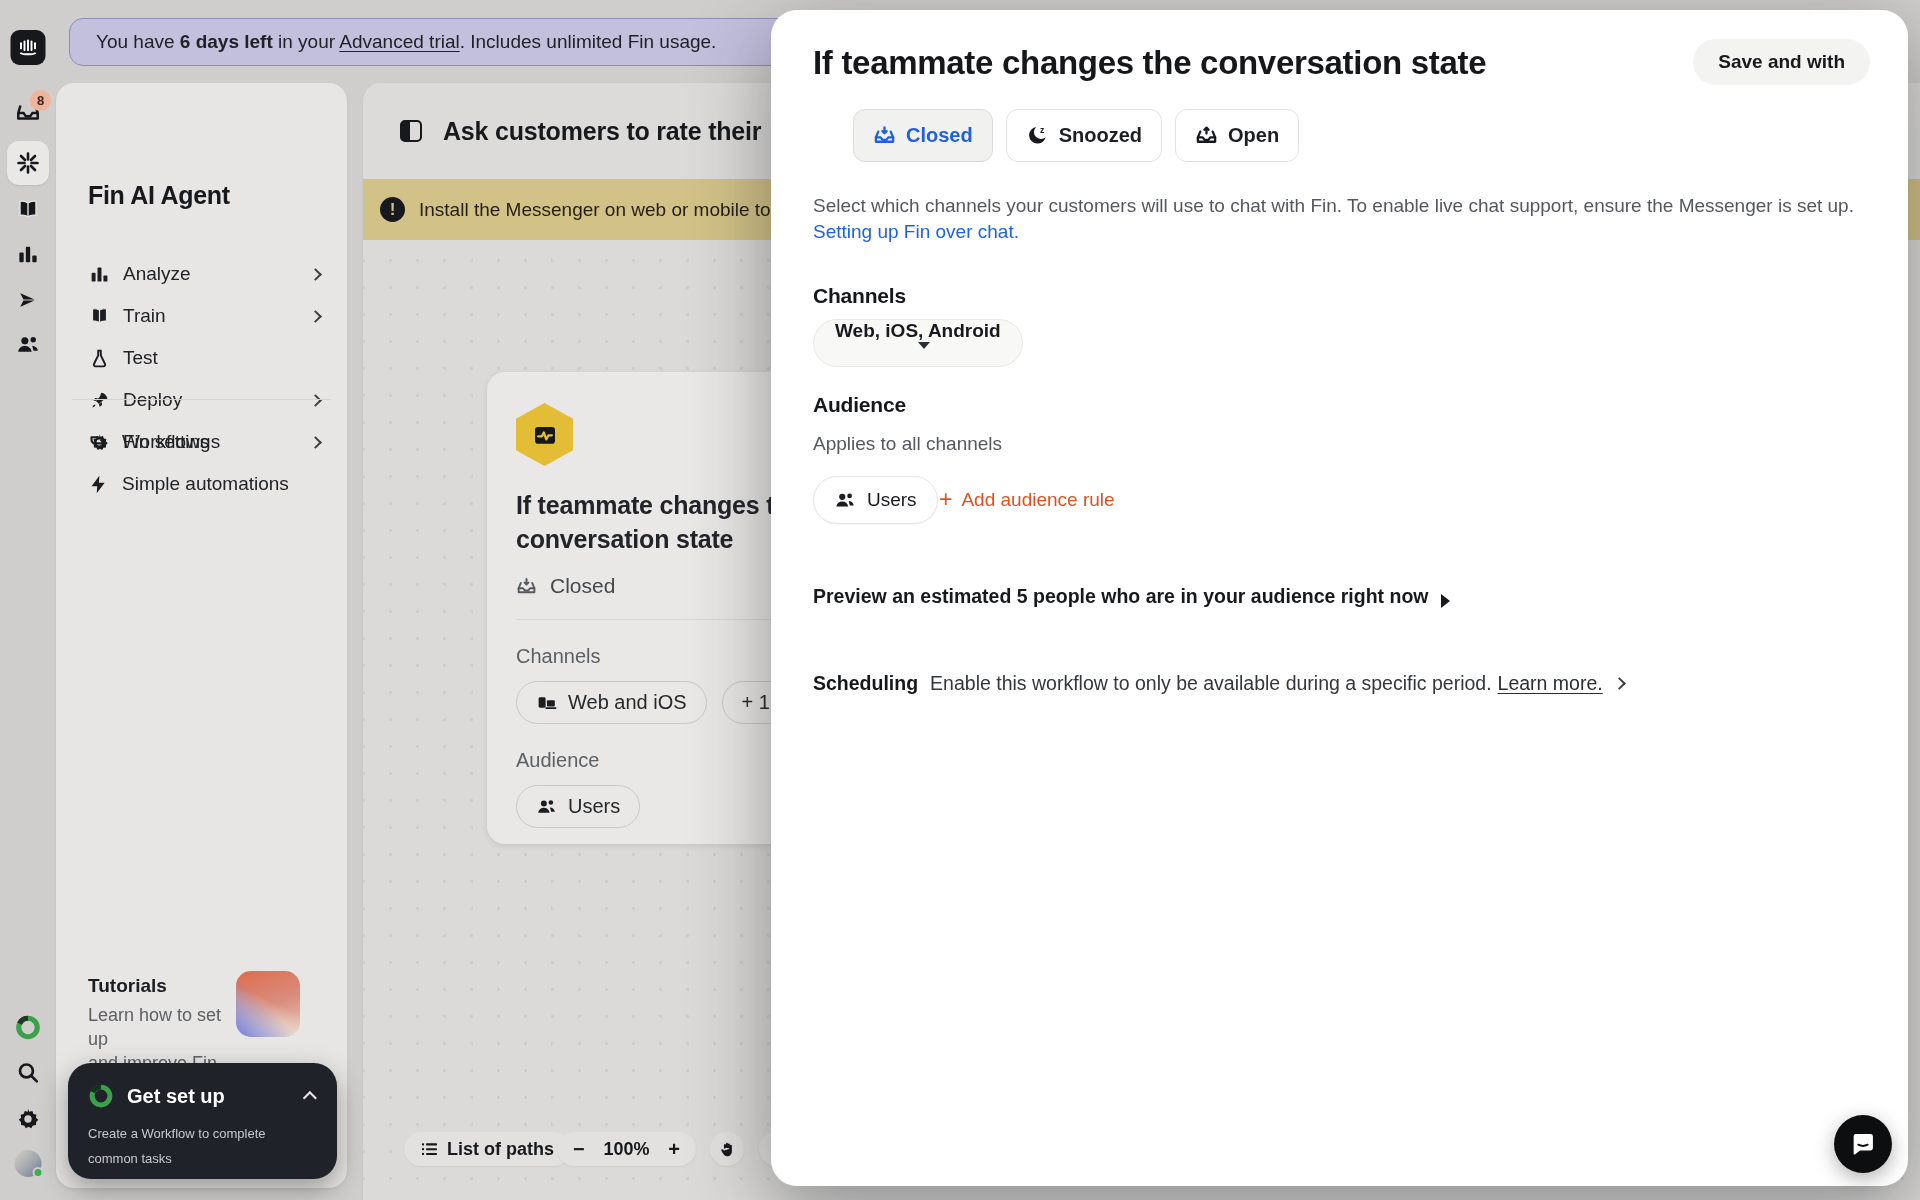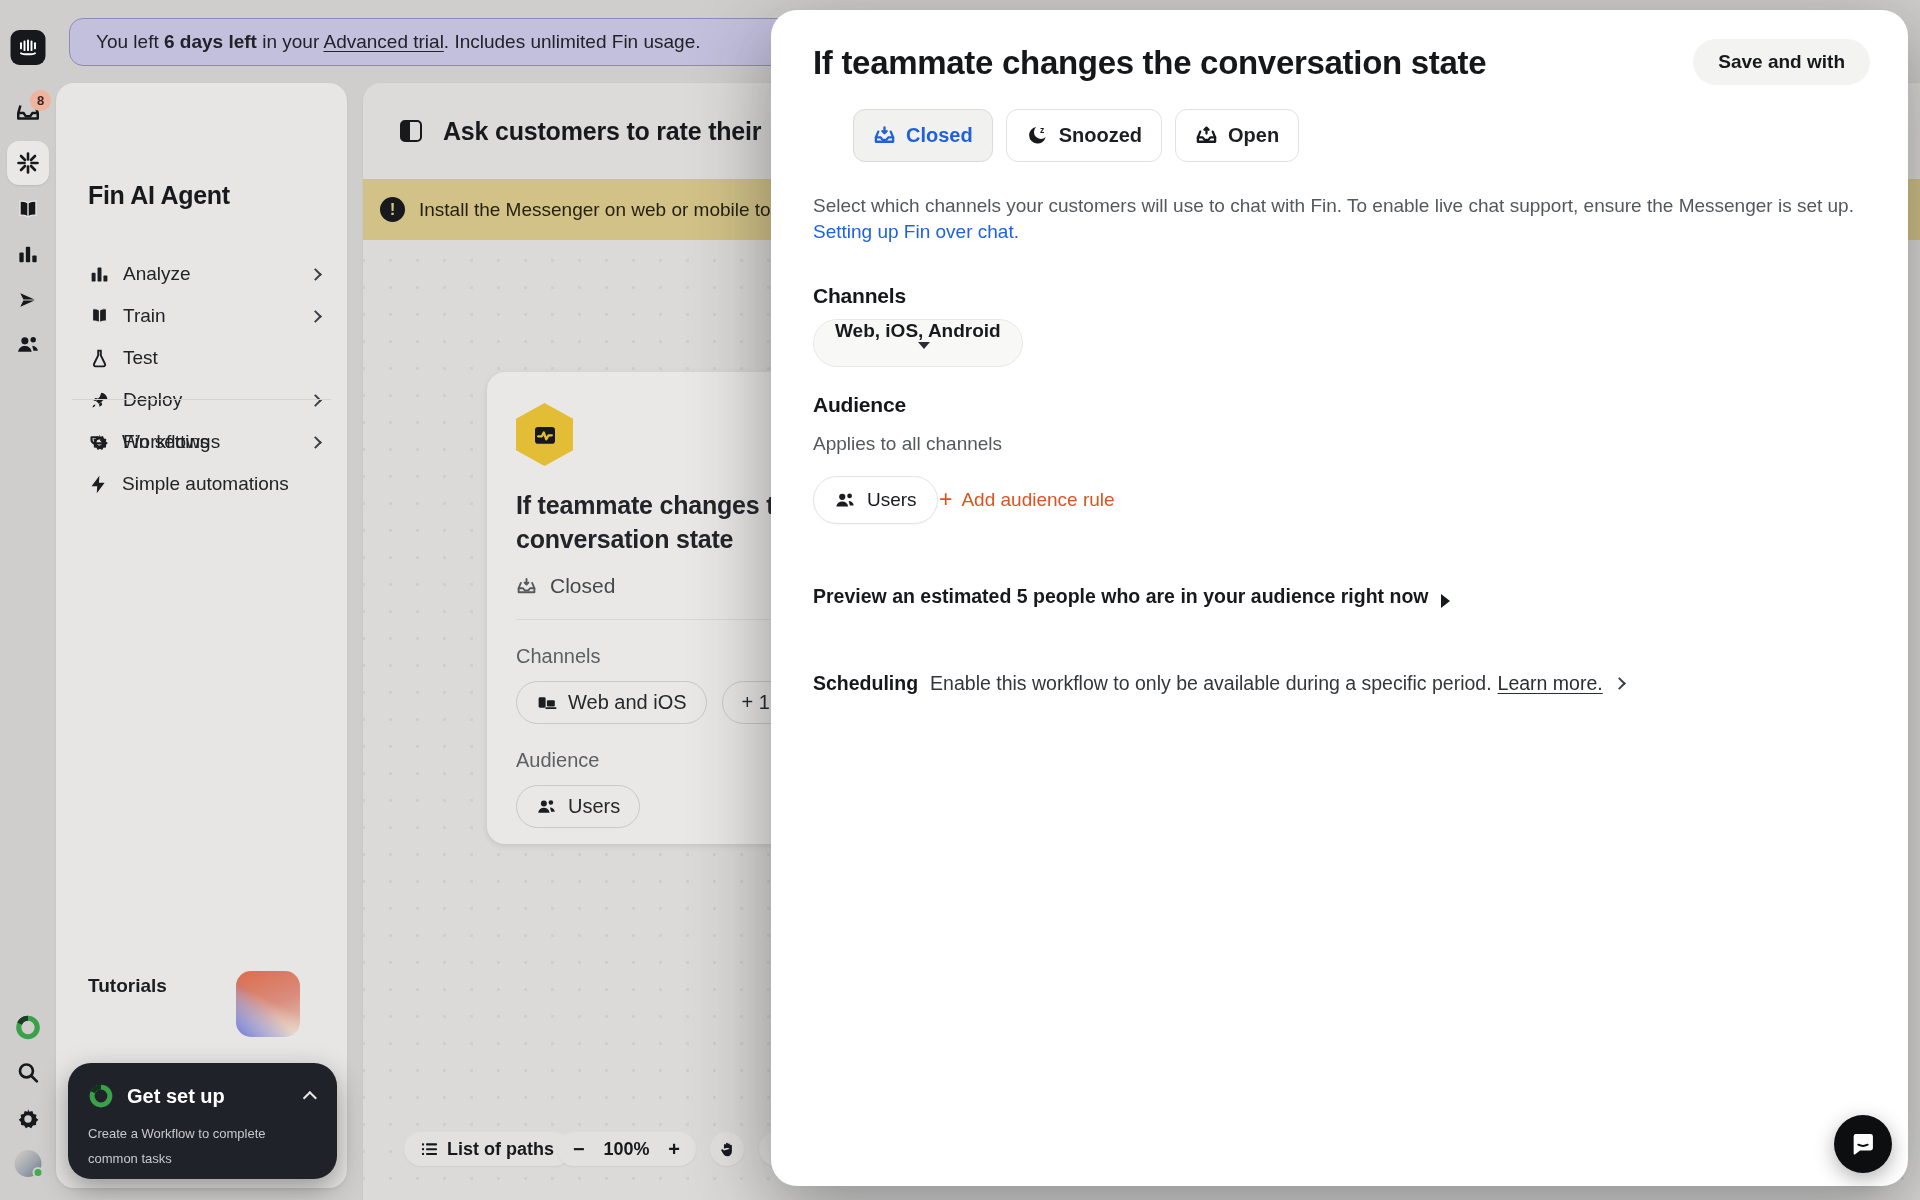--- a/index.html
+++ b/index.html
@@ -245,21 +245,21 @@
   </div>
 
   <div class="rail-item" style="top:1150px;">
     <div class="avatar-circ">
         <span class="avatar-dot"></span>
       </div>
   </div>
 </div>
 
 <div class="trial-banner">
-  <span><span>You left </span><b>6 days left</b><span> in your </span><span class="u">Advanced trial</span><span>. Includes unlimited Fin usage.</span></span>
+  <span><span>You have </span><b>6 days left</b><span> in your </span><span class="u">Advanced trial</span><span>. Includes unlimited Fin usage.</span></span>
 </div>
 
 <div class="sidebar">
   <div class="sidebar-title">Fin AI Agent</div>
 
   <div class="nav">
     <div class="nav-row">
       <svg class="ic" viewBox="0 0 24 24" fill="currentColor">
           <rect x="3" y="10" width="4.5" height="10" rx="1"></rect>
           <rect x="9.75" y="4" width="4.5" height="16" rx="1"></rect>
@@ -312,20 +312,24 @@
     <div class="nav-row">
       <svg class="ic" viewBox="0 0 24 24" fill="currentColor">
           <polygon points="13,2 4,14 10.5,14 10,22 19,10 12.5,10"></polygon>
         </svg>
       <span class="lbl">Simple automations</span>
     </div>
   </div>
 
   <div class="tut">
     <div class="tut-title">Tutorials</div>
+    <div class="tut-sub">
+      <span>Learn how to set up</span><br>
+      <span>and improve Fin →</span>
+    </div>
     <div class="tut-thumb"></div>
   </div>
 </div>
 
 <div class="setup-card">
   <div class="setup-head">
     <svg class="ring" viewBox="0 0 24 24" fill="none">
       <circle cx="12" cy="12" r="8.2" stroke="#3ba04a" stroke-width="4.6"></circle>
       <path d="M12 3.8 A8.2 8.2 0 0 0 4.5 8.5" stroke="#10331a" stroke-width="4.6"></path>
     </svg>

